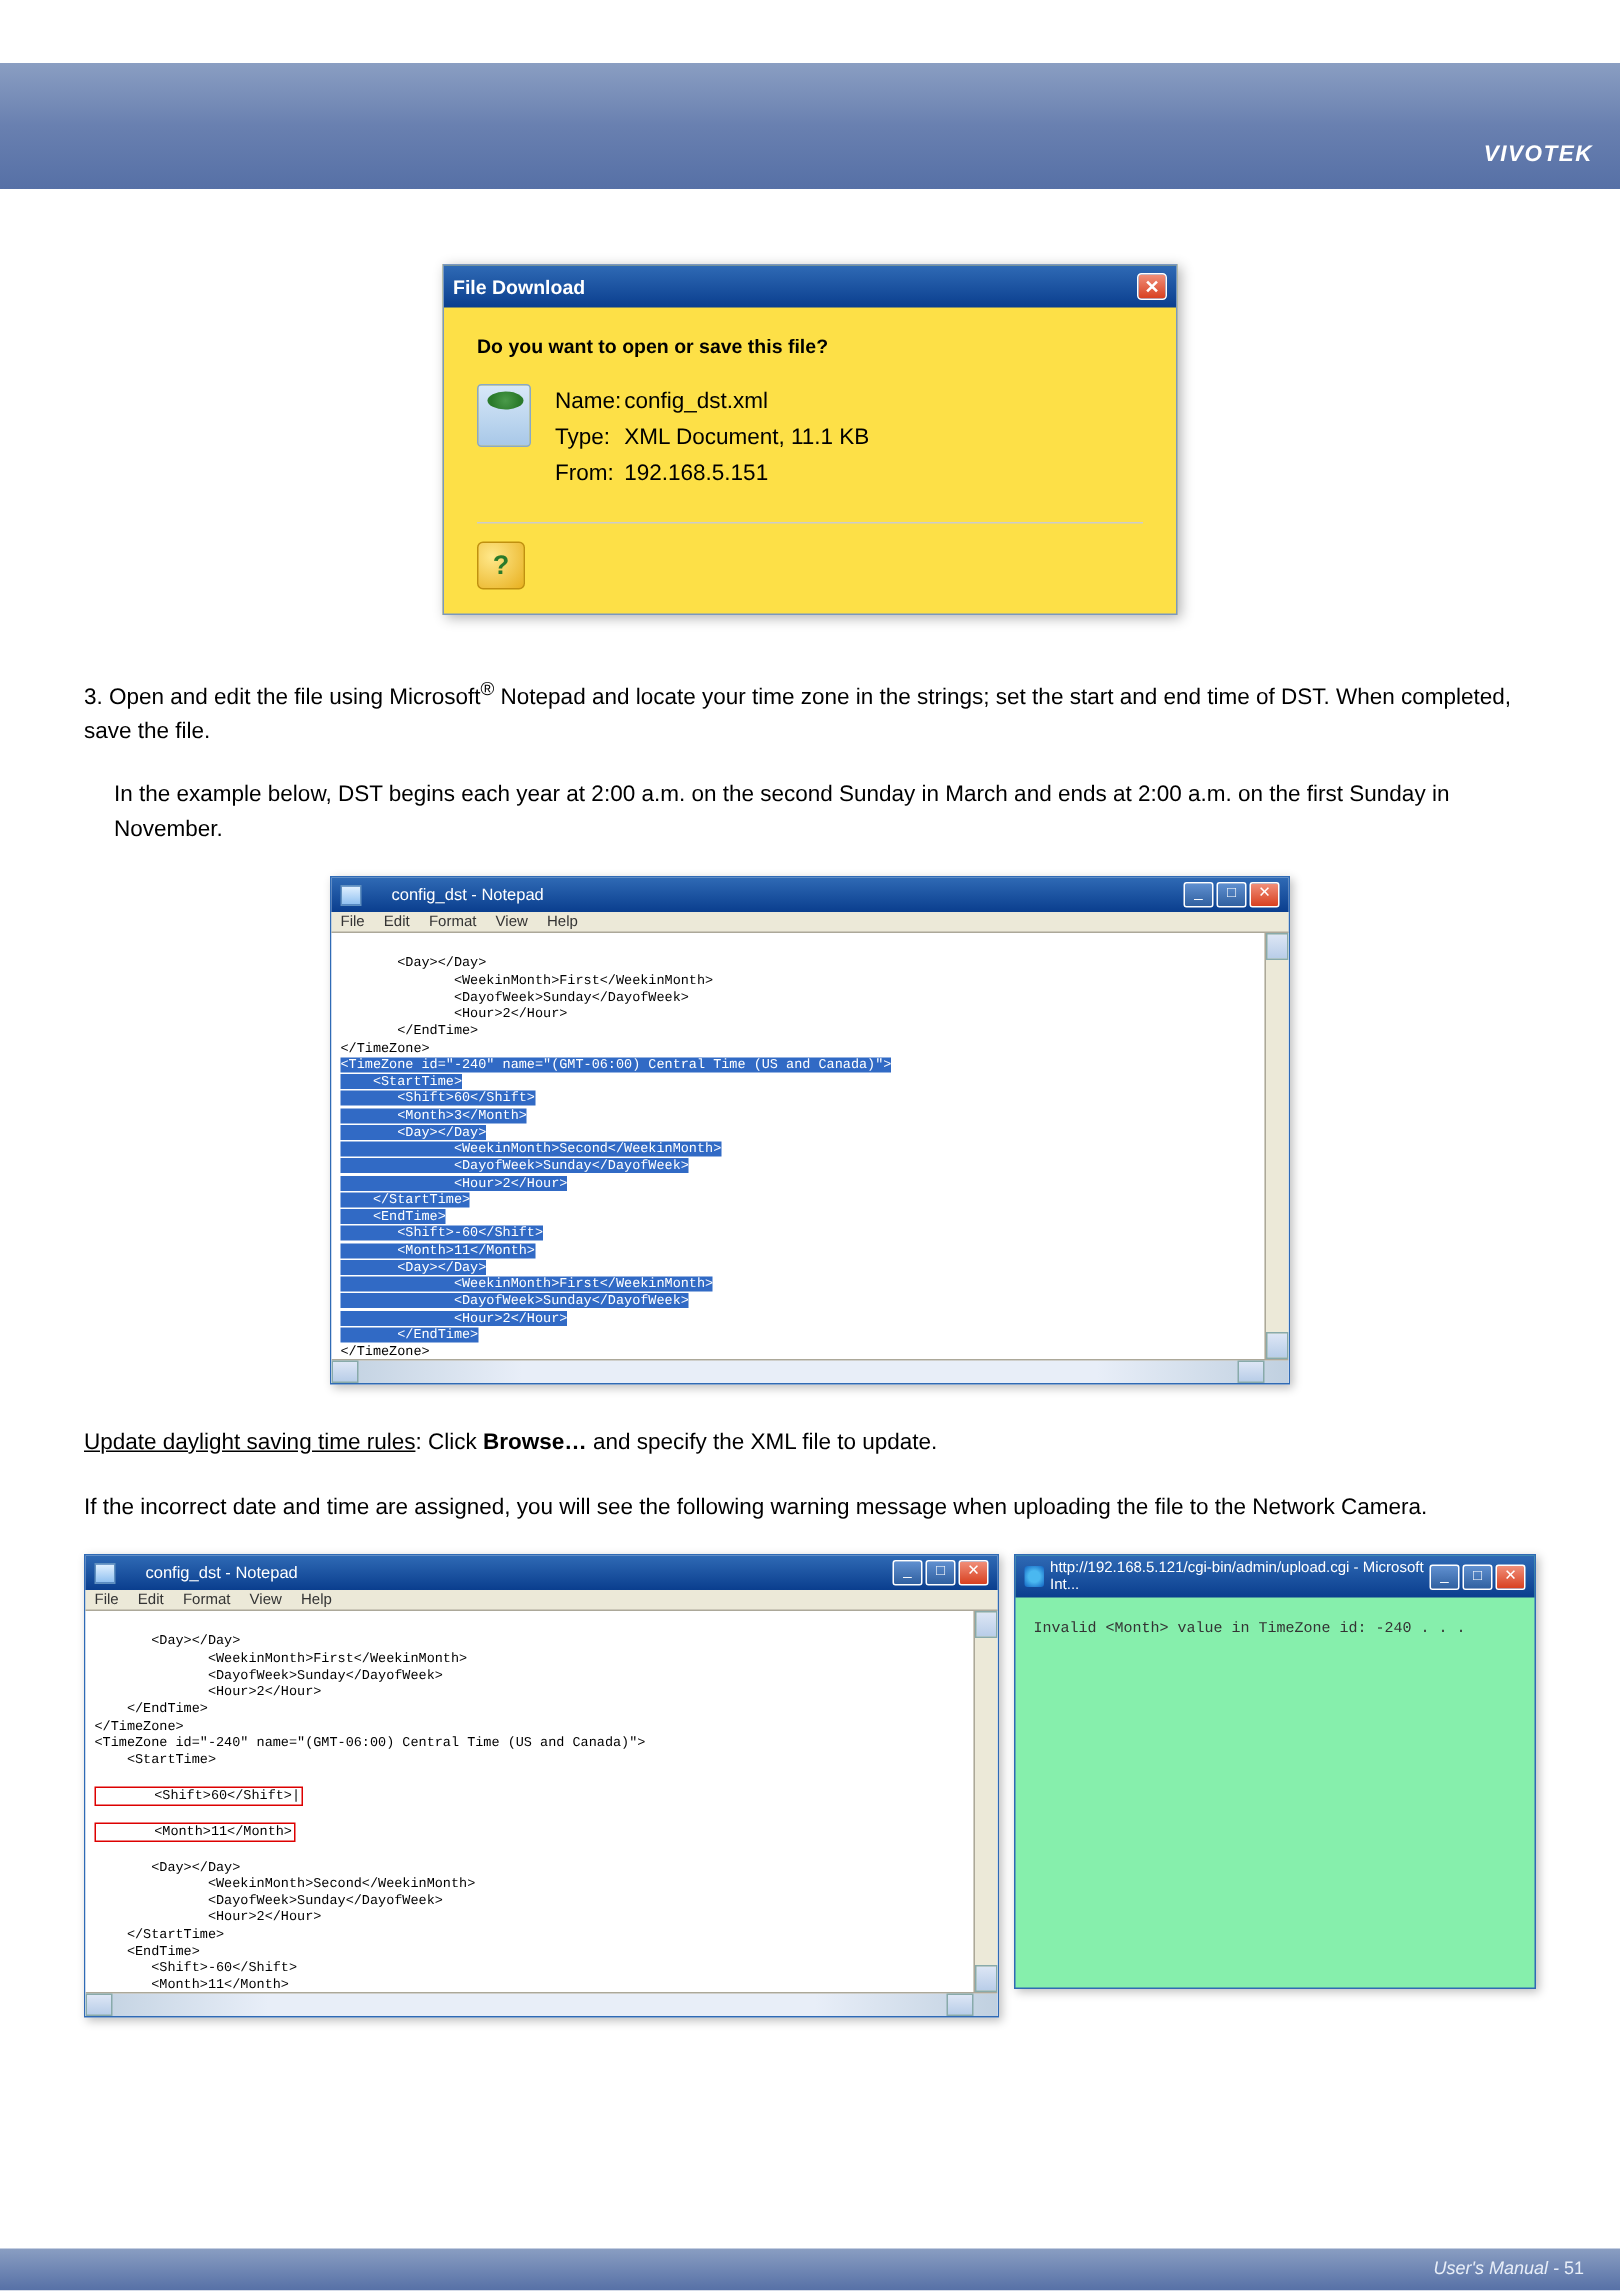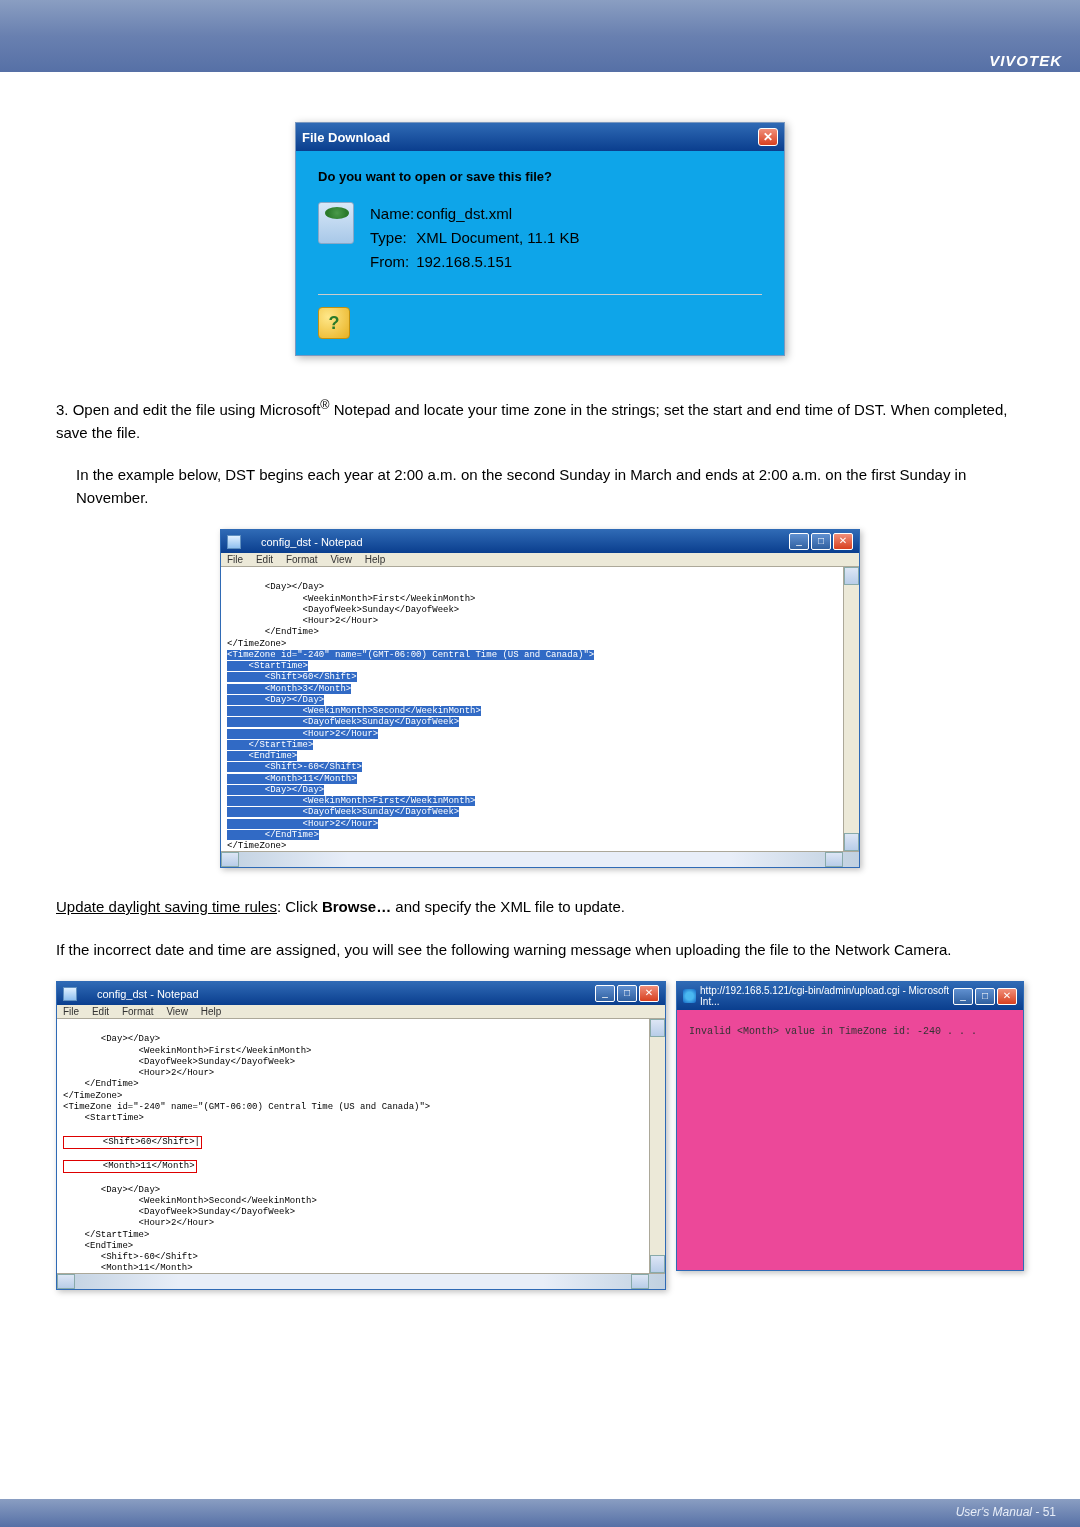--- a/index.html
+++ b/index.html
@@ -9,44 +9,45 @@
     }
     body {
       font-family: Arial, sans-serif;
       background: #fff;
       width: 1080px;
       height: 1527px;
       position: relative;
     }
     .header-band {
       width: 100%;
-      height: 72px;
+      height: 84px;
       background: linear-gradient(to bottom, #8a9ec2 0%, #6980b0 50%, #5670a6 100%);
       position: relative;
+      margin-top: 42px;
     }
     .header-brand {
       position: absolute;
       right: 18px;
       top: 52px;
       color: #fff;
       font-style: italic;
       font-weight: bold;
       font-size: 15px;
       letter-spacing: 1px;
     }
     .content {
       padding: 50px 56px 0 56px;
     }
     
     
     .dialog {
       width: 490px;
       margin: 0 auto 40px auto;
       border: 1px solid #7a98c0;
-      background: #0ea5e9;
+      background: #fde047;
       box-shadow: 2px 2px 8px rgba(0,0,0,0.3);
     }
     .dialog-titlebar {
       background: linear-gradient(to bottom, #2f6ab5 0%, #0a3e8e 100%);
       color: #fff;
       padding: 5px 6px;
       display: flex;
       justify-content: space-between;
       align-items: center;
       font-weight: bold;
@@ -294,21 +295,21 @@
       margin-top: 8px;
     }
     .left-panel {
       flex: 0 0 610px;
     }
     .right-panel {
       flex: 1;
     }
     .ie-window {
       border: 1px solid #2f6ab5;
-      background: #ec4899;
+      background: #86efac;
       box-shadow: 2px 2px 6px rgba(0,0,0,0.25);
     }
     .ie-titlebar {
       background: linear-gradient(to bottom, #2f6ab5 0%, #0a3e8e 100%);
       color: #fff;
       padding: 3px 6px;
       display: flex;
       justify-content: space-between;
       align-items: center;
       font-size: 10px;

